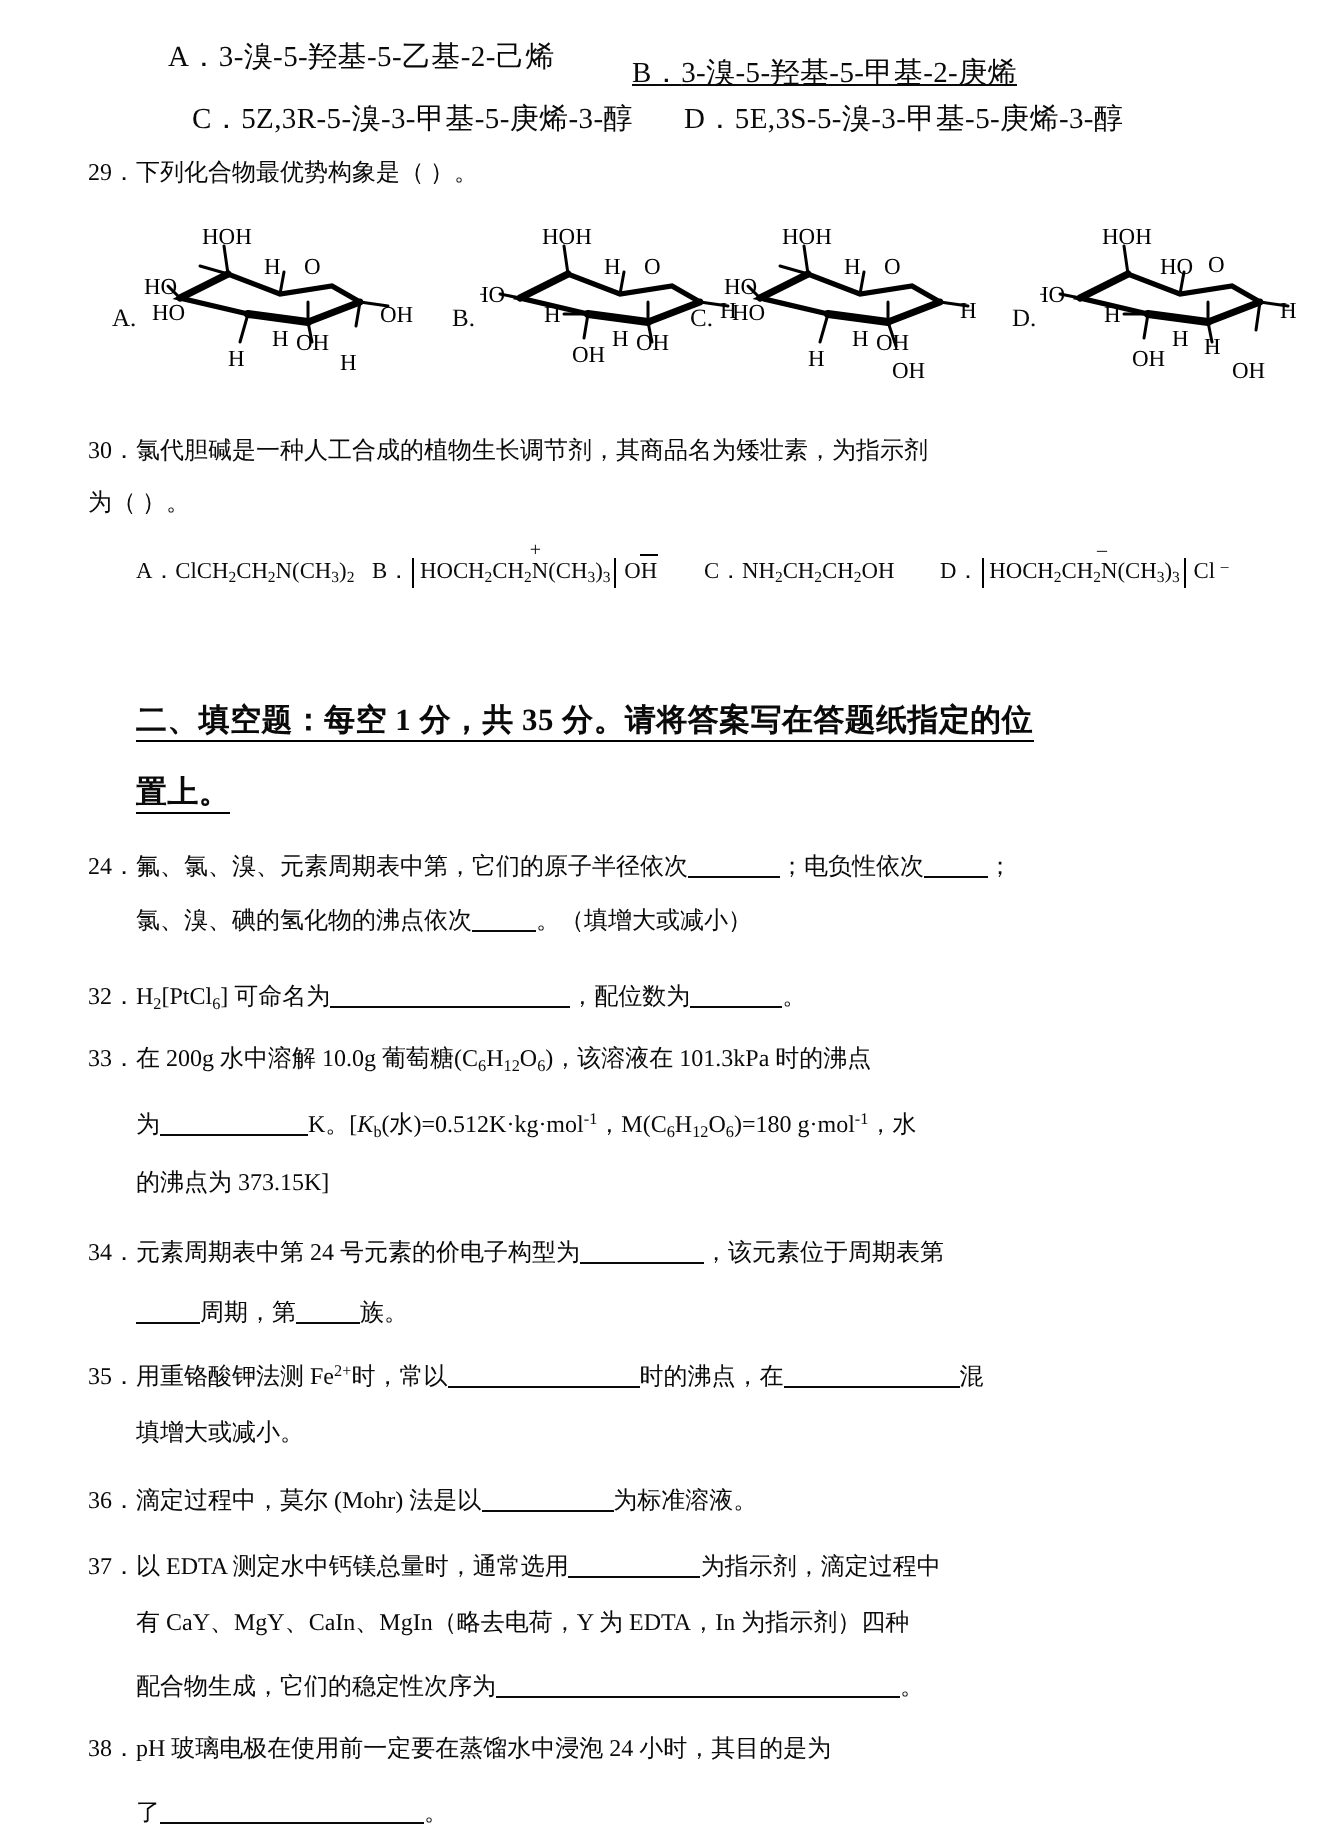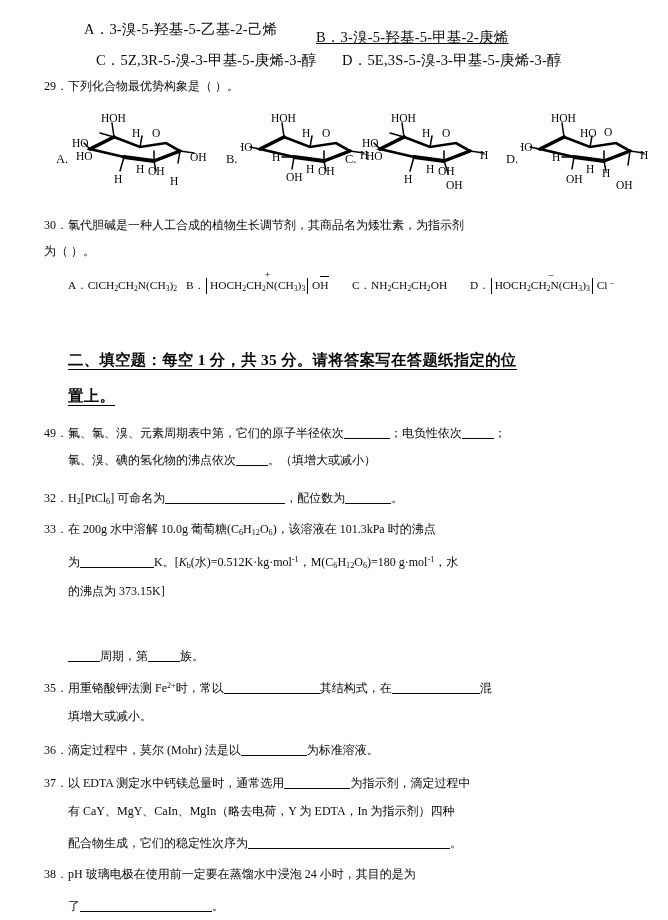--- a/index.html
+++ b/index.html
@@ -305,46 +305,49 @@
   </div>
 
   <div class="section-head" style="top:350px;">
     <span>二、填空题：每空 1 分，共 35 分。请将答案写在答题纸指定的位</span>
   </div>
   <div class="section-head" style="top:386px;">
     <span>置上。</span>
   </div>
 
   <div class="qline" style="top:425px; left:44px;">
-    <span>49．</span><span>氟、氯、溴、元素周期表中第，它们的原子半径依次</span><span class="blank" style="width:46px;"></span><span>；电负性依次</span><span class="blank" style="width:32px;"></span><span>；</span>
+    <span>24．</span><span>氟、氯、溴、元素周期表中第，它们的原子半径依次</span><span class="blank" style="width:46px;"></span><span>；电负性依次</span><span class="blank" style="width:32px;"></span><span>；</span>
   </div>
   <div class="qline" style="top:452px; left:68px;">
     <span>氯、溴、碘的氢化物的沸点依次</span><span class="blank" style="width:32px;"></span><span>。（填增大或减小）</span>
   </div>
 
   <div class="qline" style="top:490px; left:44px;">
     <span>32．</span><span class="formula">H<sub>2</sub>[PtCl<sub>6</sub>]</span><span> 可命名为</span><span class="blank" style="width:120px;"></span><span>，配位数为</span><span class="blank" style="width:46px;"></span><span>。</span>
   </div>
 
   <div class="qline" style="top:523px; left:44px;">
     <span>33．</span><span>在 200g 水中溶解 10.0g 葡萄糖(C<sub>6</sub>H<sub>12</sub>O<sub>6</sub>)，该溶液在 101.3kPa 时的沸点</span>
   </div>
   <div class="qline" style="top:554px; left:68px;">
     <span>为</span><span class="blank" style="width:74px;"></span><span>K。[<i>K</i><sub>b</sub>(水)=0.512K·kg·mol<sup>-1</sup>，M(C<sub>6</sub>H<sub>12</sub>O<sub>6</sub>)=180 g·mol<sup>-1</sup>，水</span>
   </div>
   <div class="qline" style="top:585px; left:68px;">
     <span>的沸点为 373.15K]</span>
   </div>
 
+  <div class="qline" style="top:618px; left:44px;">
+    <span>34．</span><span>元素周期表中第 24 号元素的价电子构型为</span><span class="blank" style="width:62px;"></span><span>，该元素位于周期表第</span>
+  </div>
   <div class="qline" style="top:648px; left:68px;">
     <span class="blank" style="width:32px;"></span><span>周期，第</span><span class="blank" style="width:32px;"></span><span>族。</span>
   </div>
 
   <div class="qline" style="top:680px; left:44px;">
-    <span>35．</span><span>用重铬酸钾法测 Fe<sup>2+</sup>时，常以</span><span class="blank" style="width:96px;"></span><span>其结构式，在</span><span class="blank" style="width:88px;"></span><span>混</span>
+    <span>35．</span><span>用重铬酸钾法测 Fe<sup>2+</sup>时，常以</span><span class="blank" style="width:96px;"></span><span>时的沸点，在</span><span class="blank" style="width:88px;"></span><span>混</span>
   </div>
   <div class="qline" style="top:710px; left:68px;">
     <span>填增大或减小。</span>
   </div>
 
   <div class="qline" style="top:742px; left:44px;">
     <span>36．</span><span>滴定过程中，莫尔 (Mohr) 法是以</span><span class="blank" style="width:66px;"></span><span>为标准溶液。</span>
   </div>
 
   <div class="qline" style="top:775px; left:44px;">

